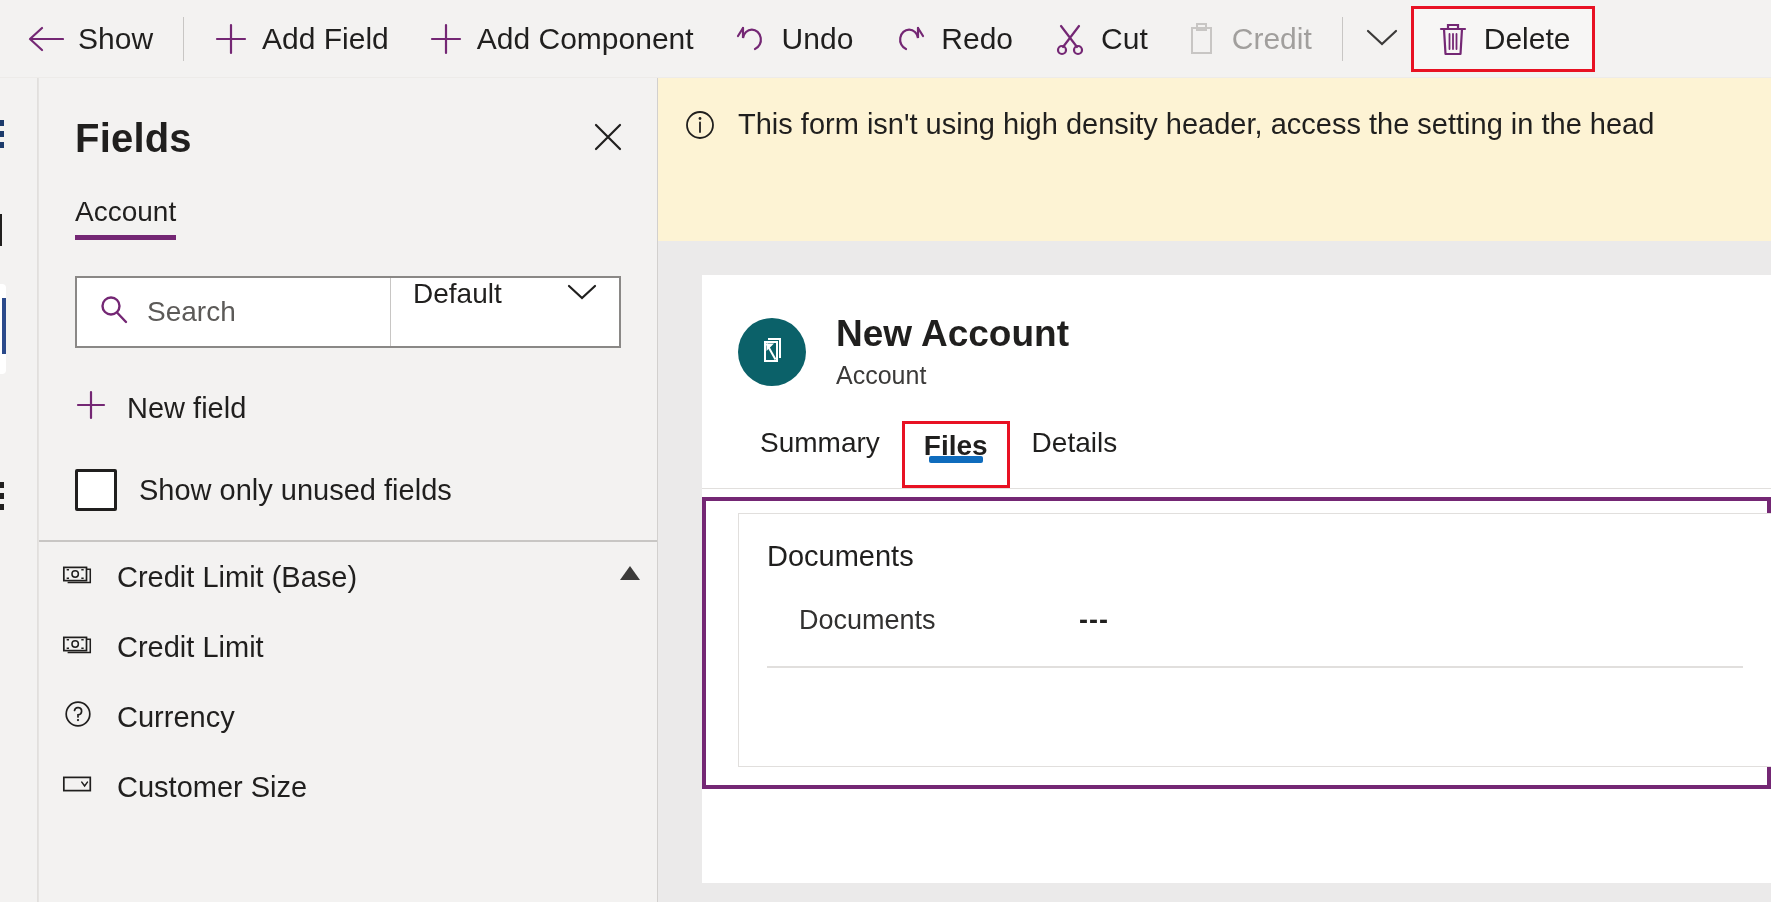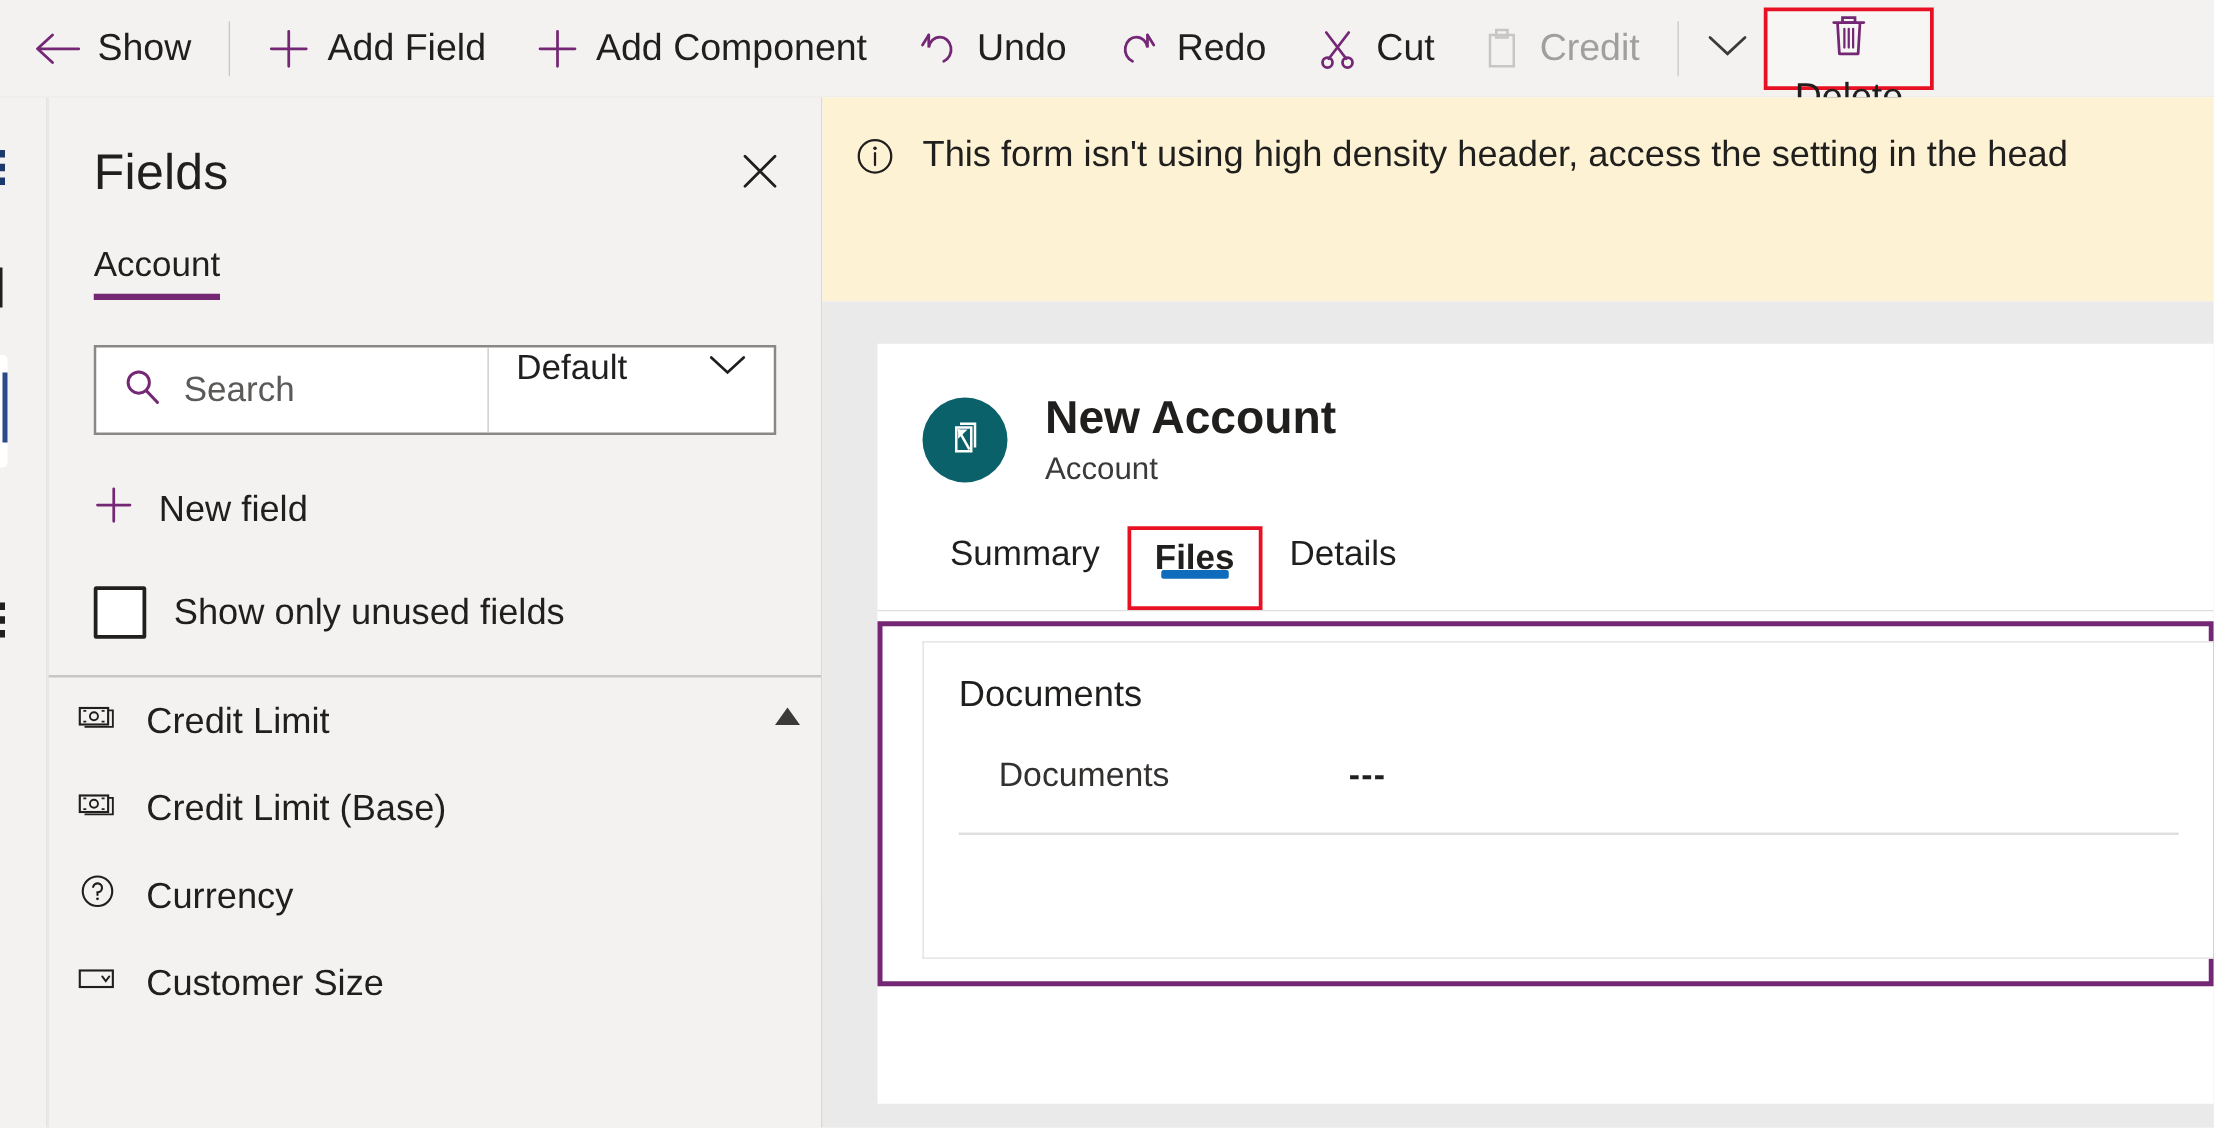--- a/index.html
+++ b/index.html
@@ -22,21 +22,21 @@
   }
   .tb-btn {
     display:flex; align-items:center; gap:14px;
     height:62px; padding:0 18px;
     font-size:30px; color:#201f1e; white-space:nowrap;
     cursor:pointer; background:transparent; border:2px solid transparent;
   }
   .tb-btn.disabled { color:#a19f9d; cursor:default; }
   .tb-btn.highlighted {
     border:3px solid #e81123; background:#f7f6f5;
-    padding:0 22px; height:66px;flex-direction:column;
+    padding:0 22px; height:66px;
   }
   .tb-ico { display:flex; align-items:center; justify-content:center; flex:0 0 auto; }
   .tb-sep { width:1px; height:44px; background:#c8c6c4; margin:0 10px; }
   .tb-chev { display:flex; align-items:center; justify-content:center;
              width:58px; height:62px; cursor:pointer; }
 
   
   .tree-stub {
     position:absolute; left:0; top:78px; width:38px; height:824px;
     background:#f3f2f1; border-right:1px solid #e1dfdd;
@@ -55,21 +55,21 @@
     position:absolute; left:38px; top:78px; width:620px; height:824px;
     background:#f3f2f1;
     border-right:1px solid #d2d0ce;
     border-left:1px solid #e5e3e1;
     display:flex; flex-direction:column;
   }
   .fp-head {
     display:flex; align-items:flex-start; justify-content:space-between;
     padding:38px 26px 0 36px;
   }
-  .fp-title { font-size:40px; font-weight:400; color:#201f1e; letter-spacing:.2px; }
+  .fp-title { font-size:40px; font-weight:700; color:#201f1e; letter-spacing:.2px; }
   .fp-close { width:46px; height:46px; display:flex; align-items:center; justify-content:center; cursor:pointer; }
 
   .fp-tabs { padding:0 36px; margin-top:34px; display:flex; }
   .fp-tab {
     font-size:28px; color:#201f1e; padding-bottom:12px; cursor:pointer;
     position:relative; font-weight:400;
   }
   .fp-tab.active::after {
     content:""; position:absolute; left:0; right:0; bottom:0;
     height:5px; background:#742774;
@@ -366,33 +366,33 @@
 
       <div class="fp-item">
         <span>
           <svg width="34" height="34" viewBox="0 0 36 36">
             <rect x="3" y="11" width="24" height="14" stroke="#201f1e" stroke-width="1.8" fill="none"></rect>
             <circle cx="15" cy="18" r="3.4" stroke="#201f1e" stroke-width="1.6" fill="none"></circle>
             <path d="M27 13 L31 13 L31 27 L7 27" stroke="#201f1e" stroke-width="1.6" fill="none"></path>
             <path d="M6 13.5 L8.5 13.5 M21.5 13.5 L24 13.5 M6 22.5 L8.5 22.5 M21.5 22.5 L24 22.5" stroke="#201f1e" stroke-width="1.4"></path>
           </svg>
         </span>
-        <span>Credit Limit</span>
+        <span>Credit Limit (Base)</span>
       </div>
 
       <div class="fp-item">
         <span>
           <svg width="34" height="34" viewBox="0 0 36 36">
             <rect x="3" y="11" width="24" height="14" stroke="#201f1e" stroke-width="1.8" fill="none"></rect>
             <circle cx="15" cy="18" r="3.4" stroke="#201f1e" stroke-width="1.6" fill="none"></circle>
             <path d="M27 13 L31 13 L31 27 L7 27" stroke="#201f1e" stroke-width="1.6" fill="none"></path>
             <path d="M6 13.5 L8.5 13.5 M21.5 13.5 L24 13.5 M6 22.5 L8.5 22.5 M21.5 22.5 L24 22.5" stroke="#201f1e" stroke-width="1.4"></path>
           </svg>
         </span>
-        <span>Credit Limit (Base)</span>
+        <span>Credit Limit</span>
       </div>
 
       <div class="fp-item">
         <span>
           <svg width="34" height="34" viewBox="0 0 36 36">
             <circle cx="18" cy="18" r="12.5" stroke="#201f1e" stroke-width="1.8" fill="none"></circle>
             <path d="M14.3 14.3 a3.8 3.8 0 1 1 3.7 4.6 v2.2" stroke="#201f1e" stroke-width="1.8" fill="none" stroke-linecap="round"></path>
             <circle cx="18" cy="24.4" r="1.2" fill="#201f1e"></circle>
           </svg>
         </span>

